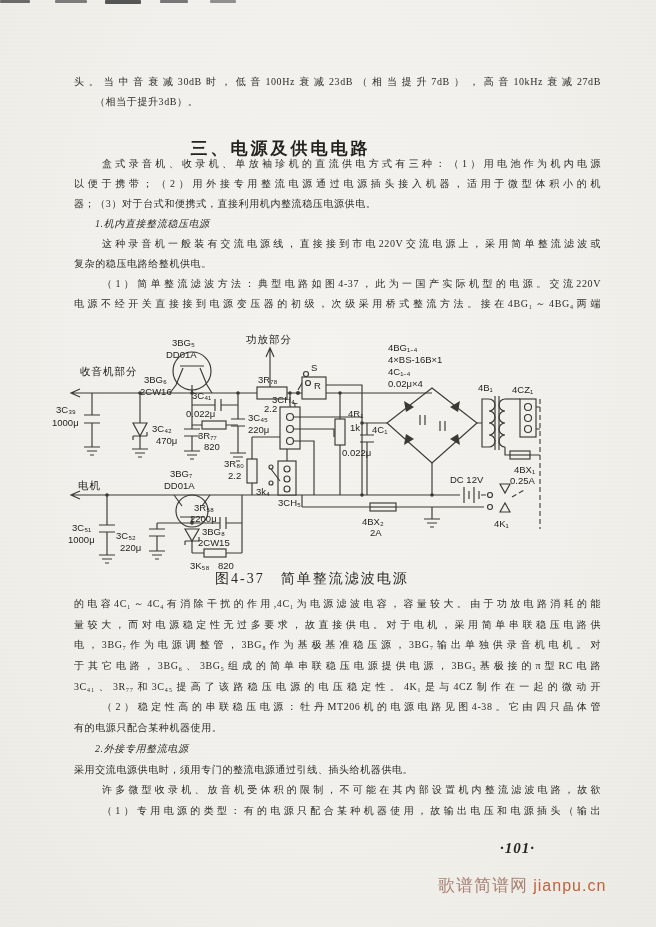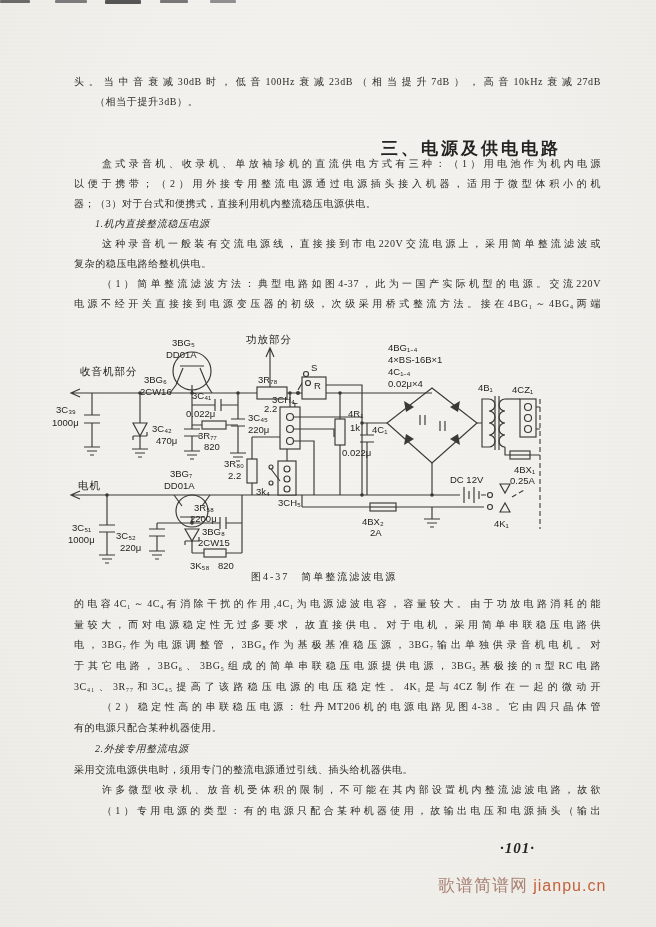--- a/index.html
+++ b/index.html
@@ -9,24 +9,24 @@
   .page::after{content:"";position:absolute;inset:0;pointer-events:none;opacity:.5;
     background:repeating-linear-gradient(0deg, rgba(0,0,0,0.012) 0 2px, rgba(255,255,255,0.015) 2px 4px);}
   .artifact{position:absolute;top:0;border-radius:1px;}
   .textcol{position:absolute;left:60px;width:541px;}
   .line{height:20px;line-height:20px;font-size:10px;letter-spacing:.6px;white-space:nowrap;margin-left:14px;}
   .b2 .line{height:20.7px;line-height:20.7px;}
   .j{white-space:normal;text-align:justify;text-align-last:justify;}
   .i2{padding-left:28px;}
   .i15{padding-left:21px;}
   .it{font-style:italic;}
-  .heading{position:absolute;left:0;top:137px;width:561px;text-align:right;
+  .heading{position:absolute;left:0;top:137px;width:561px;text-align:center;
     font-size:17px;font-weight:bold;letter-spacing:3px;color:#242220;}
   .figure{position:absolute;left:52px;top:333px;width:570px;height:240px;}
-  .caption{position:absolute;left:215px;top:570px;font-size:10px;letter-spacing:2px;color:#2a2824;margin-left:36px;}
+  .caption{position:absolute;left:215px;top:570px;font-size:14px;letter-spacing:2px;color:#2a2824;}
   .pageno{position:absolute;left:500px;top:840px;font-size:15px;font-weight:bold;
     font-style:italic;letter-spacing:1px;color:#262421;}
   .watermark{position:absolute;left:438px;top:874px;font-size:17px;letter-spacing:1px;text-align:center;}
   .wm-site{color:#a98274;}
   .wm-url{color:#c4613b;font-family:"Liberation Sans",sans-serif;font-size:16px;}
   svg .wire{stroke:#3a3833;stroke-width:1.15;fill:none;}
   svg .dash{stroke:#3a3833;stroke-width:1.1;fill:none;stroke-dasharray:5 3;}
   svg .comp{stroke:#3a3833;stroke-width:1.15;fill:#f2f1ed;}
   svg .solid{fill:#3a3833;stroke:none;}
   svg text{fill:#262420;font-family:"Liberation Sans",sans-serif;font-size:9.5px;}

